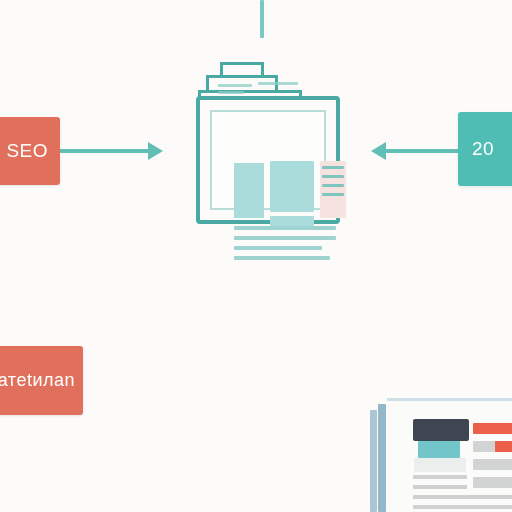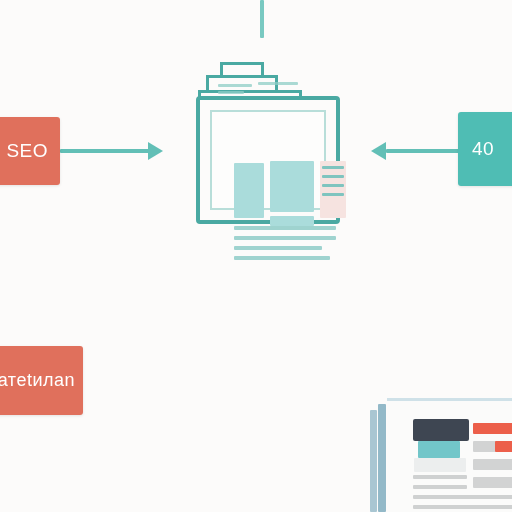--- a/index.html
+++ b/index.html
@@ -260,21 +260,21 @@
   <div class="arrow-head arrow-right"></div>
 
   <div class="connector conn-right-line"></div>
   <div class="arrow-head arrow-left"></div>
 
   <div class="node-box" id="node-seo">
     <span class="node-label">SEO</span>
   </div>
 
   <div class="node-box" id="node-metrics">
-    <span class="node-label">40</span>
+    <span class="node-label">20</span>
   </div>
 
   <div class="node-box" id="node-strategy">
     <span class="node-label">атеtилan</span>
   </div>
 
   <div id="central-icon">
     <div class="folder-tab tab-a"></div>
     <div class="folder-tab tab-b"></div>
     <div class="folder-tab tab-c"></div>

